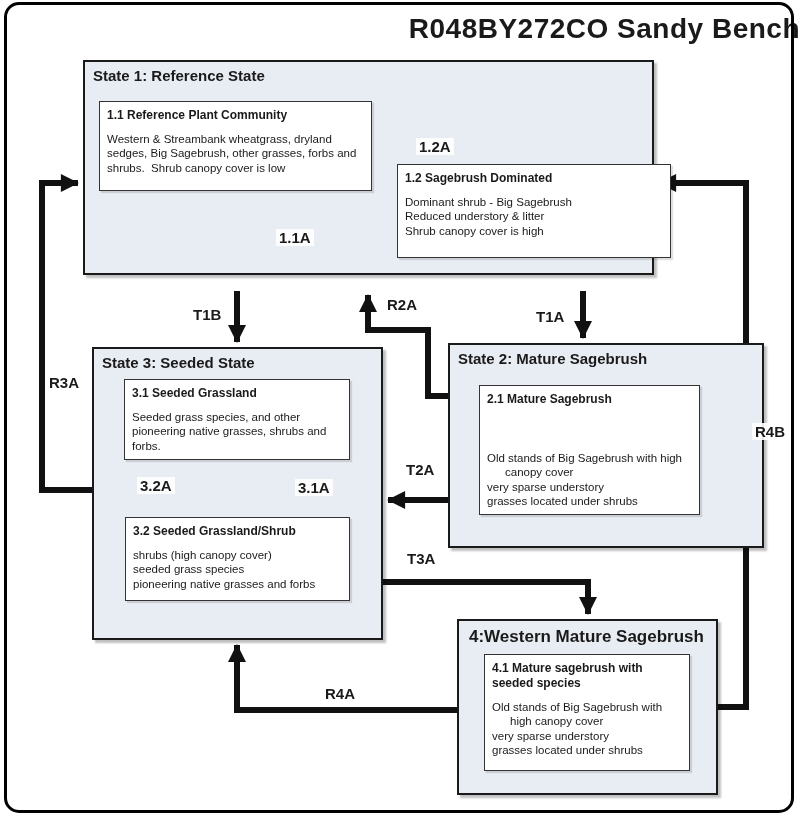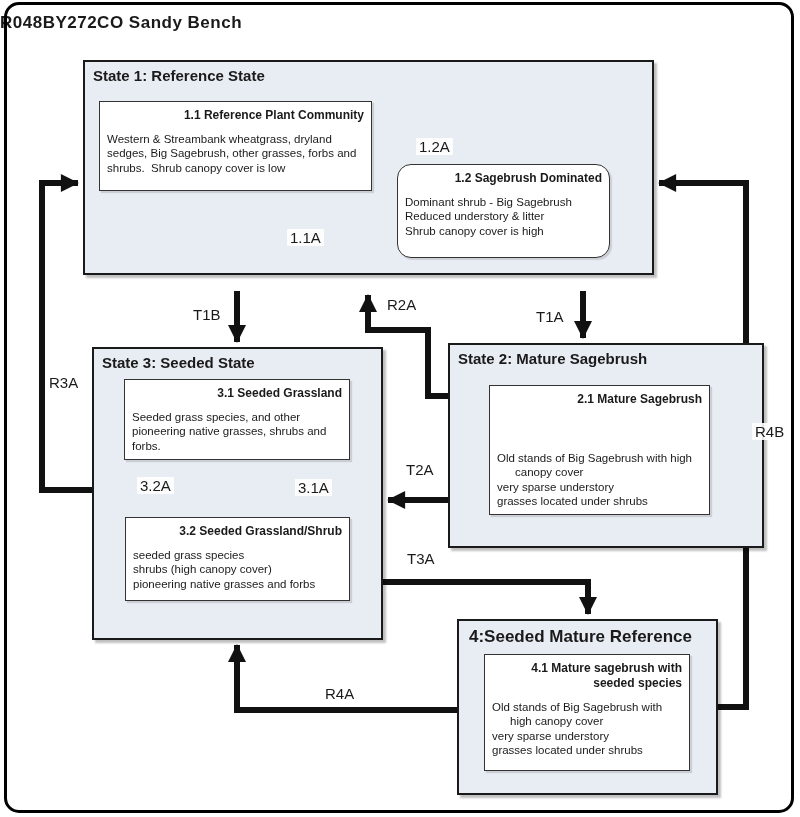--- a/index.html
+++ b/index.html
@@ -11,21 +11,21 @@
     overflow: hidden;
   }
   .canvas { position: absolute; inset: 0; background: var(--background, #fff); }
   .frame {
     position: absolute; left: 4px; top: 2px; right: 6px; bottom: 4px;
     border: 3px solid #000; border-radius: 15px;
     pointer-events: none;
   }
   .title {
     position: absolute; left: 0; right: 0; top: 13px;
-    text-align: left; font-size: 17px; font-weight: bold;
+    text-align: right; font-size: 28px; font-weight: bold;
     letter-spacing: 0.5px;
   }
   .arrows { position: absolute; left: 0; top: 0; width: 800px; height: 817px; }
   .arrows polyline { stroke: var(--arrow, #111); fill: none; }
   #ah path { fill: var(--arrow, #111); stroke: none; }
 
   .state {
     position: absolute;
     background: var(--state-fill, #e8ecf3);
     border: 2px solid var(--box-border, #1a1a1a);
@@ -36,27 +36,27 @@
     position: absolute; left: 8px; top: 5px;
     font-weight: bold; font-size: 15px; white-space: nowrap;
   }
   .state-label.big { font-size: 17px; left: 10px; top: 6px; }
   .community {
     position: absolute; background: #ffffff;
     border: 1px solid #333; box-sizing: border-box;
     padding: 6px 7px;
     box-shadow: 2px 2px 1px rgba(0,0,0,0.12);
   }
-  .c-title { font-weight: bold; font-size: 12px; line-height: 1.25; margin-bottom: 9px; text-align: right; }
+  .c-title { font-weight: bold; font-size: 12px; line-height: 1.25; margin-bottom: 9px; }
   .c-body  { font-size: 11.5px; line-height: 1.24; white-space: pre-wrap; }
   .c-line  { font-size: 11.5px; line-height: 1.24; white-space: nowrap; }
   .c-line.indent { padding-left: 18px; }
   .gap-lg { margin-top: 44px; }
   .tlabel {
-    position: absolute; font-weight: normal; font-size: 15px;
+    position: absolute; font-weight: bold; font-size: 15px;
     background: rgba(255,255,255,0.9); padding: 0 3px; white-space: nowrap;
   }
 </style>
 </head>
 <body>
 
 <div class="canvas">
 
   <div class="title">R048BY272CO Sandy Bench</div>
 
@@ -79,66 +79,66 @@
     <polyline stroke-width="5" marker-end="url(#ah)" points="176,514 176,464"></polyline>
     <polyline stroke-width="5" marker-end="url(#ah)" points="290,461 290,511"></polyline>
   </svg>
 
   <div class="state" style="left:83px; top:60px; width:571px; height:215px;">
     <div class="state-label">State 1: Reference State</div>
     <div class="community" style="left:14px; top:39px; width:273px; height:90px;">
       <div class="c-title">1.1 Reference Plant Community</div>
       <div class="c-body">Western &amp; Streambank wheatgrass, dryland sedges, Big Sagebrush, other grasses, forbs and shrubs.  Shrub canopy cover is low</div>
     </div>
-    <div class="community" style="left:312px; top:102px; width:213px; height:94px;border-radius:14px;">
+    <div class="community" style="left:312px; top:102px; width:274px; height:94px;">
       <div class="c-title">1.2 Sagebrush Dominated</div>
       <div class="c-line">Dominant shrub - Big Sagebrush</div>
       <div class="c-line">Reduced understory &amp; litter</div>
       <div class="c-line">Shrub canopy cover is high</div>
     </div>
   </div>
 
   <div class="state" style="left:92px; top:347px; width:291px; height:293px;">
     <div class="state-label">State 3: Seeded State</div>
     <div class="community" style="left:30px; top:30px; width:226px; height:81px;">
       <div class="c-title">3.1 Seeded Grassland</div>
       <div class="c-body">Seeded grass species, and other pioneering native grasses, shrubs and forbs.</div>
     </div>
     <div class="community" style="left:31px; top:168px; width:225px; height:84px;">
       <div class="c-title">3.2 Seeded Grassland/Shrub</div>
+      <div class="c-line">shrubs (high canopy cover)</div>
       <div class="c-line">seeded grass species</div>
-      <div class="c-line">shrubs (high canopy cover)</div>
       <div class="c-line">pioneering native grasses and forbs</div>
     </div>
   </div>
 
   <div class="state" style="left:448px; top:343px; width:316px; height:205px;">
     <div class="state-label">State 2: Mature Sagebrush</div>
-    <div class="community" style="left:39px; top:40px; width:221px; height:130px;">
+    <div class="community" style="left:29px; top:40px; width:221px; height:130px;">
       <div class="c-title">2.1 Mature Sagebrush</div>
       <div class="c-line gap-lg">Old stands of Big Sagebrush with high</div>
       <div class="c-line indent">canopy cover</div>
       <div class="c-line">very sparse understory</div>
       <div class="c-line">grasses located under shrubs</div>
     </div>
   </div>
 
   <div class="state" style="left:457px; top:619px; width:261px; height:176px;">
-    <div class="state-label big">4:Seeded Mature Reference</div>
+    <div class="state-label big">4:Western Mature Sagebrush</div>
     <div class="community" style="left:25px; top:33px; width:206px; height:117px;">
       <div class="c-title">4.1 Mature sagebrush with seeded species</div>
       <div class="c-line">Old stands of Big Sagebrush with</div>
       <div class="c-line indent">high canopy cover</div>
       <div class="c-line">very sparse understory</div>
       <div class="c-line">grasses located under shrubs</div>
     </div>
   </div>
 
   <div class="tlabel" style="left:416px; top:138px;">1.2A</div>
-  <div class="tlabel" style="left:287px; top:229px;text-align:right;">1.1A</div>
+  <div class="tlabel" style="left:276px; top:229px;text-align:right;">1.1A</div>
   <div class="tlabel" style="left:190px; top:306px;">T1B</div>
   <div class="tlabel" style="left:384px; top:296px;">R2A</div>
   <div class="tlabel" style="left:533px; top:308px;">T1A</div>
   <div class="tlabel" style="left:46px;  top:374px;">R3A</div>
   <div class="tlabel" style="left:137px; top:477px;">3.2A</div>
   <div class="tlabel" style="left:295px; top:479px;">3.1A</div>
   <div class="tlabel" style="left:403px; top:461px;">T2A</div>
   <div class="tlabel" style="left:404px; top:550px;">T3A</div>
   <div class="tlabel" style="left:322px; top:685px;">R4A</div>
   <div class="tlabel" style="left:752px; top:423px;">R4B</div>

